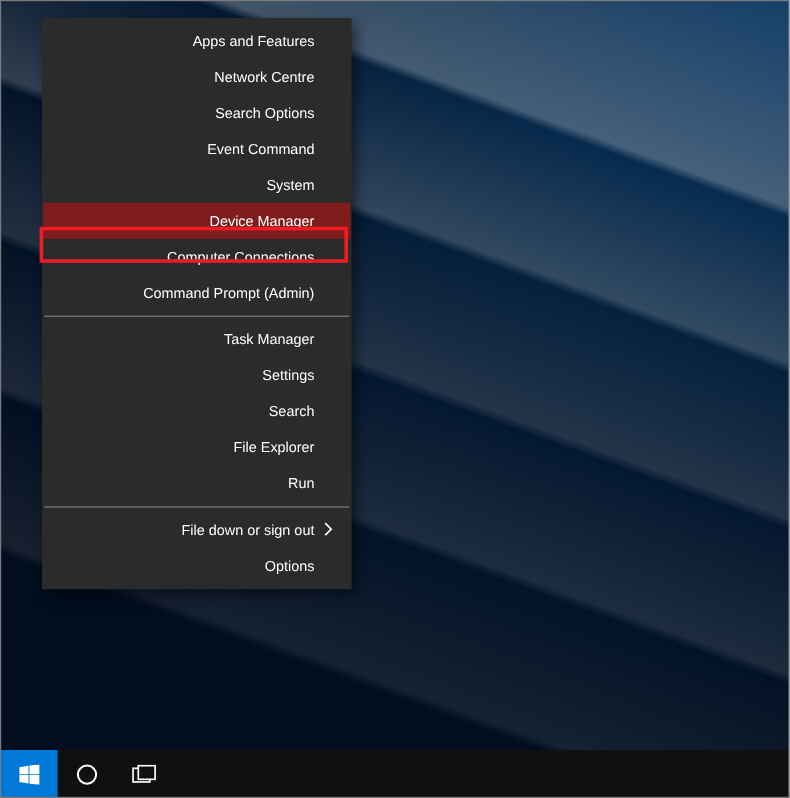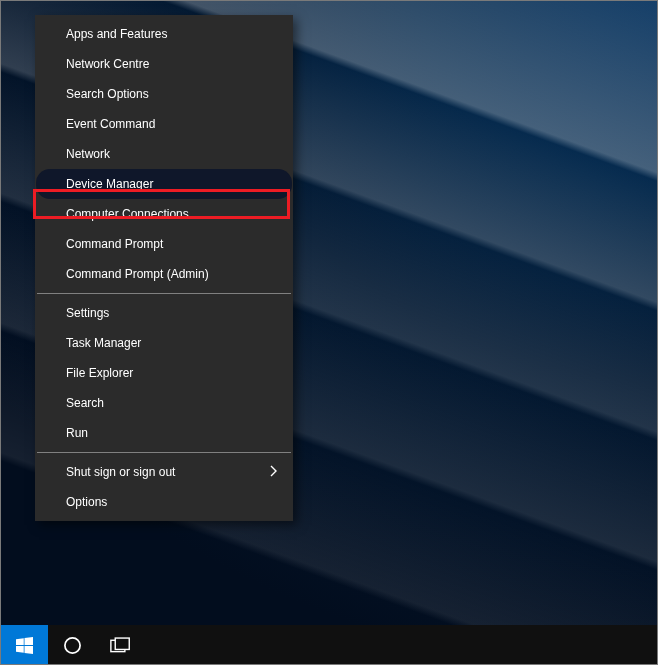--- a/index.html
+++ b/index.html
@@ -30,30 +30,30 @@
   .winx-menu {
     position: absolute;
     left: 35px;
     top: 15px;
     width: 258px;
     background: #2b2b2b;
     color: #ffffff;
     padding: 4px 1px 4px 1px;
     box-shadow: 4px 4px 10px rgba(0,0,0,0.5);
     font-size: 12px;
+    text-align: right;
   }
   .menu-item {
     padding: 8px 30px;
     cursor: default;
     white-space: nowrap;
     position: relative;
   }
   .menu-item.hover {
-    background: #0f172a;
-    border-radius: 14px;
+    background: #7f1d1d;
   }
   .menu-sep {
     height: 1px;
     background: #808080;
     margin: 4px 1px;
   }
   .menu-item .chevron {
     position: absolute;
     right: 14px; top: 50%;
     transform: translateY(-50%);
@@ -94,33 +94,32 @@
 </head>
 <body>
 
 <div class="wallpaper"></div>
 
 <div class="winx-menu" id="winx-menu">
     <div class="menu-item"><span>Apps and Features</span></div>
     <div class="menu-item"><span>Network Centre</span></div>
     <div class="menu-item"><span>Search Options</span></div>
     <div class="menu-item"><span>Event Command</span></div>
-    <div class="menu-item"><span>Network</span></div>
+    <div class="menu-item"><span>System</span></div>
     <div class="menu-item hover"><span>Device Manager</span></div>
     <div class="menu-item"><span>Computer Connections</span></div>
-    <div class="menu-item"><span>Command Prompt</span></div>
     <div class="menu-item"><span>Command Prompt (Admin)</span></div>
     <div class="menu-sep"></div>
+    <div class="menu-item"><span>Task Manager</span></div>
     <div class="menu-item"><span>Settings</span></div>
-    <div class="menu-item"><span>Task Manager</span></div>
+    <div class="menu-item"><span>Search</span></div>
     <div class="menu-item"><span>File Explorer</span></div>
-    <div class="menu-item"><span>Search</span></div>
     <div class="menu-item"><span>Run</span></div>
     <div class="menu-sep"></div>
-    <div class="menu-item"><span>Shut sign or sign out</span><span class="chevron"><svg width="8" height="12" viewBox="0 0 8 12">
+    <div class="menu-item"><span>File down or sign out</span><span class="chevron"><svg width="8" height="12" viewBox="0 0 8 12">
           <path d="M1 1 L6 6 L1 11" fill="none" stroke="#ffffff" stroke-width="1.4"></path>
         </svg></span></div>
     <div class="menu-item"><span>Options</span></div>
   </div>
 
 <div class="highlight-box" id="highlight" style="left: 33px; top: 189px; width: 257px; height: 30px;"></div>
 
 <div class="taskbar">
   <div class="tb-btn start">
     <span>

